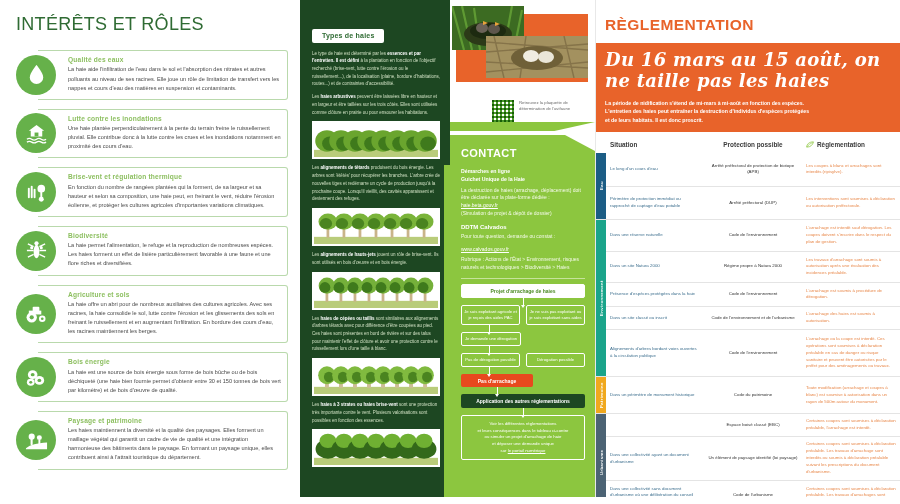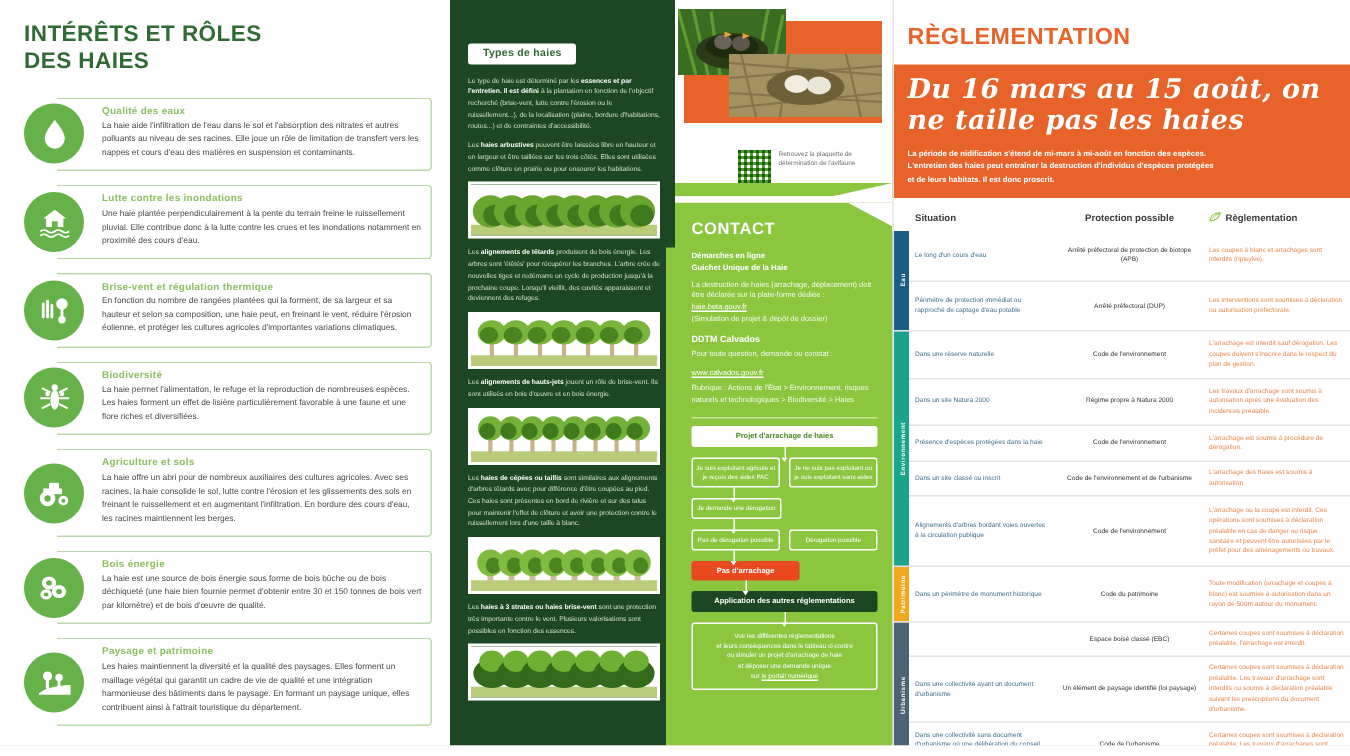--- a/index.html
+++ b/index.html
@@ -2,21 +2,21 @@
 <html><head>
 <meta charset="utf-8">
 <style>
   * { box-sizing: border-box; margin:0; padding:0; }
   html,body { width:900px; height:504px; overflow:hidden; background:#ffffff;
     font-family:"Liberation Sans", sans-serif; }
   .page { position:relative; width:900px; height:504px; background:#fff; display:flex; }
 
   
   .left { width:300px; height:504px; background:#ffffff; position:relative; padding:14px 12px 0 16px; }
-  .left h1 { font-size:15px; font-weight:700; color:#2f6b33; letter-spacing:.3px;
+  .left h1 { font-size:18px; font-weight:400; color:#2f6b33; letter-spacing:.3px;
              line-height:1.22; margin-bottom:14px; }
   .benefit { position:relative; margin:0 0 9px 22px; min-height:46px; display:flex; }
   .benefit .card { border:1px solid #b9d9ac; border-left:none; border-radius:0 3px 3px 0;
      padding:5px 6px 6px 30px; flex:1; background:#fff; }
   .benefit .bicon { position:absolute; left:-22px; top:50%; transform:translateY(-50%);
      width:40px; height:40px; border-radius:50%; background:#66b14a;
      display:flex; align-items:center; justify-content:center; color:#fff; z-index:2; }
   .benefit .bicon svg { width:23px; height:23px; fill:#fff; }
   .benefit h3 { font-size:6.6px; font-weight:700; color:#8cbf5f; margin-bottom:2.5px; letter-spacing:.2px;}
   .benefit p { font-size:5.6px; line-height:1.62; color:#4a4a4a; }
@@ -107,21 +107,20 @@
   .hrline { position:absolute; left:0; bottom:6px; width:900px; height:1px; background:#e0e0e0; }
 </style>
 </head>
 <body>
 
 <div class="page">
 
   <div class="left">
     <h1>
       <span>INTÉRÊTS ET RÔLES</span><br>
-      <span>DES HAIES</span>
     </h1>
     <div id="benefits">
         <div class="benefit">
           <div class="bicon">
             <svg viewBox="0 0 24 24">
               <path d="M12 2C12 2 5 10 5 15a7 7 0 0014 0c0-5-7-13-7-13z"></path>
             </svg>
           </div>
           <div class="card">
             <h3>Qualité des eaux</h3>

